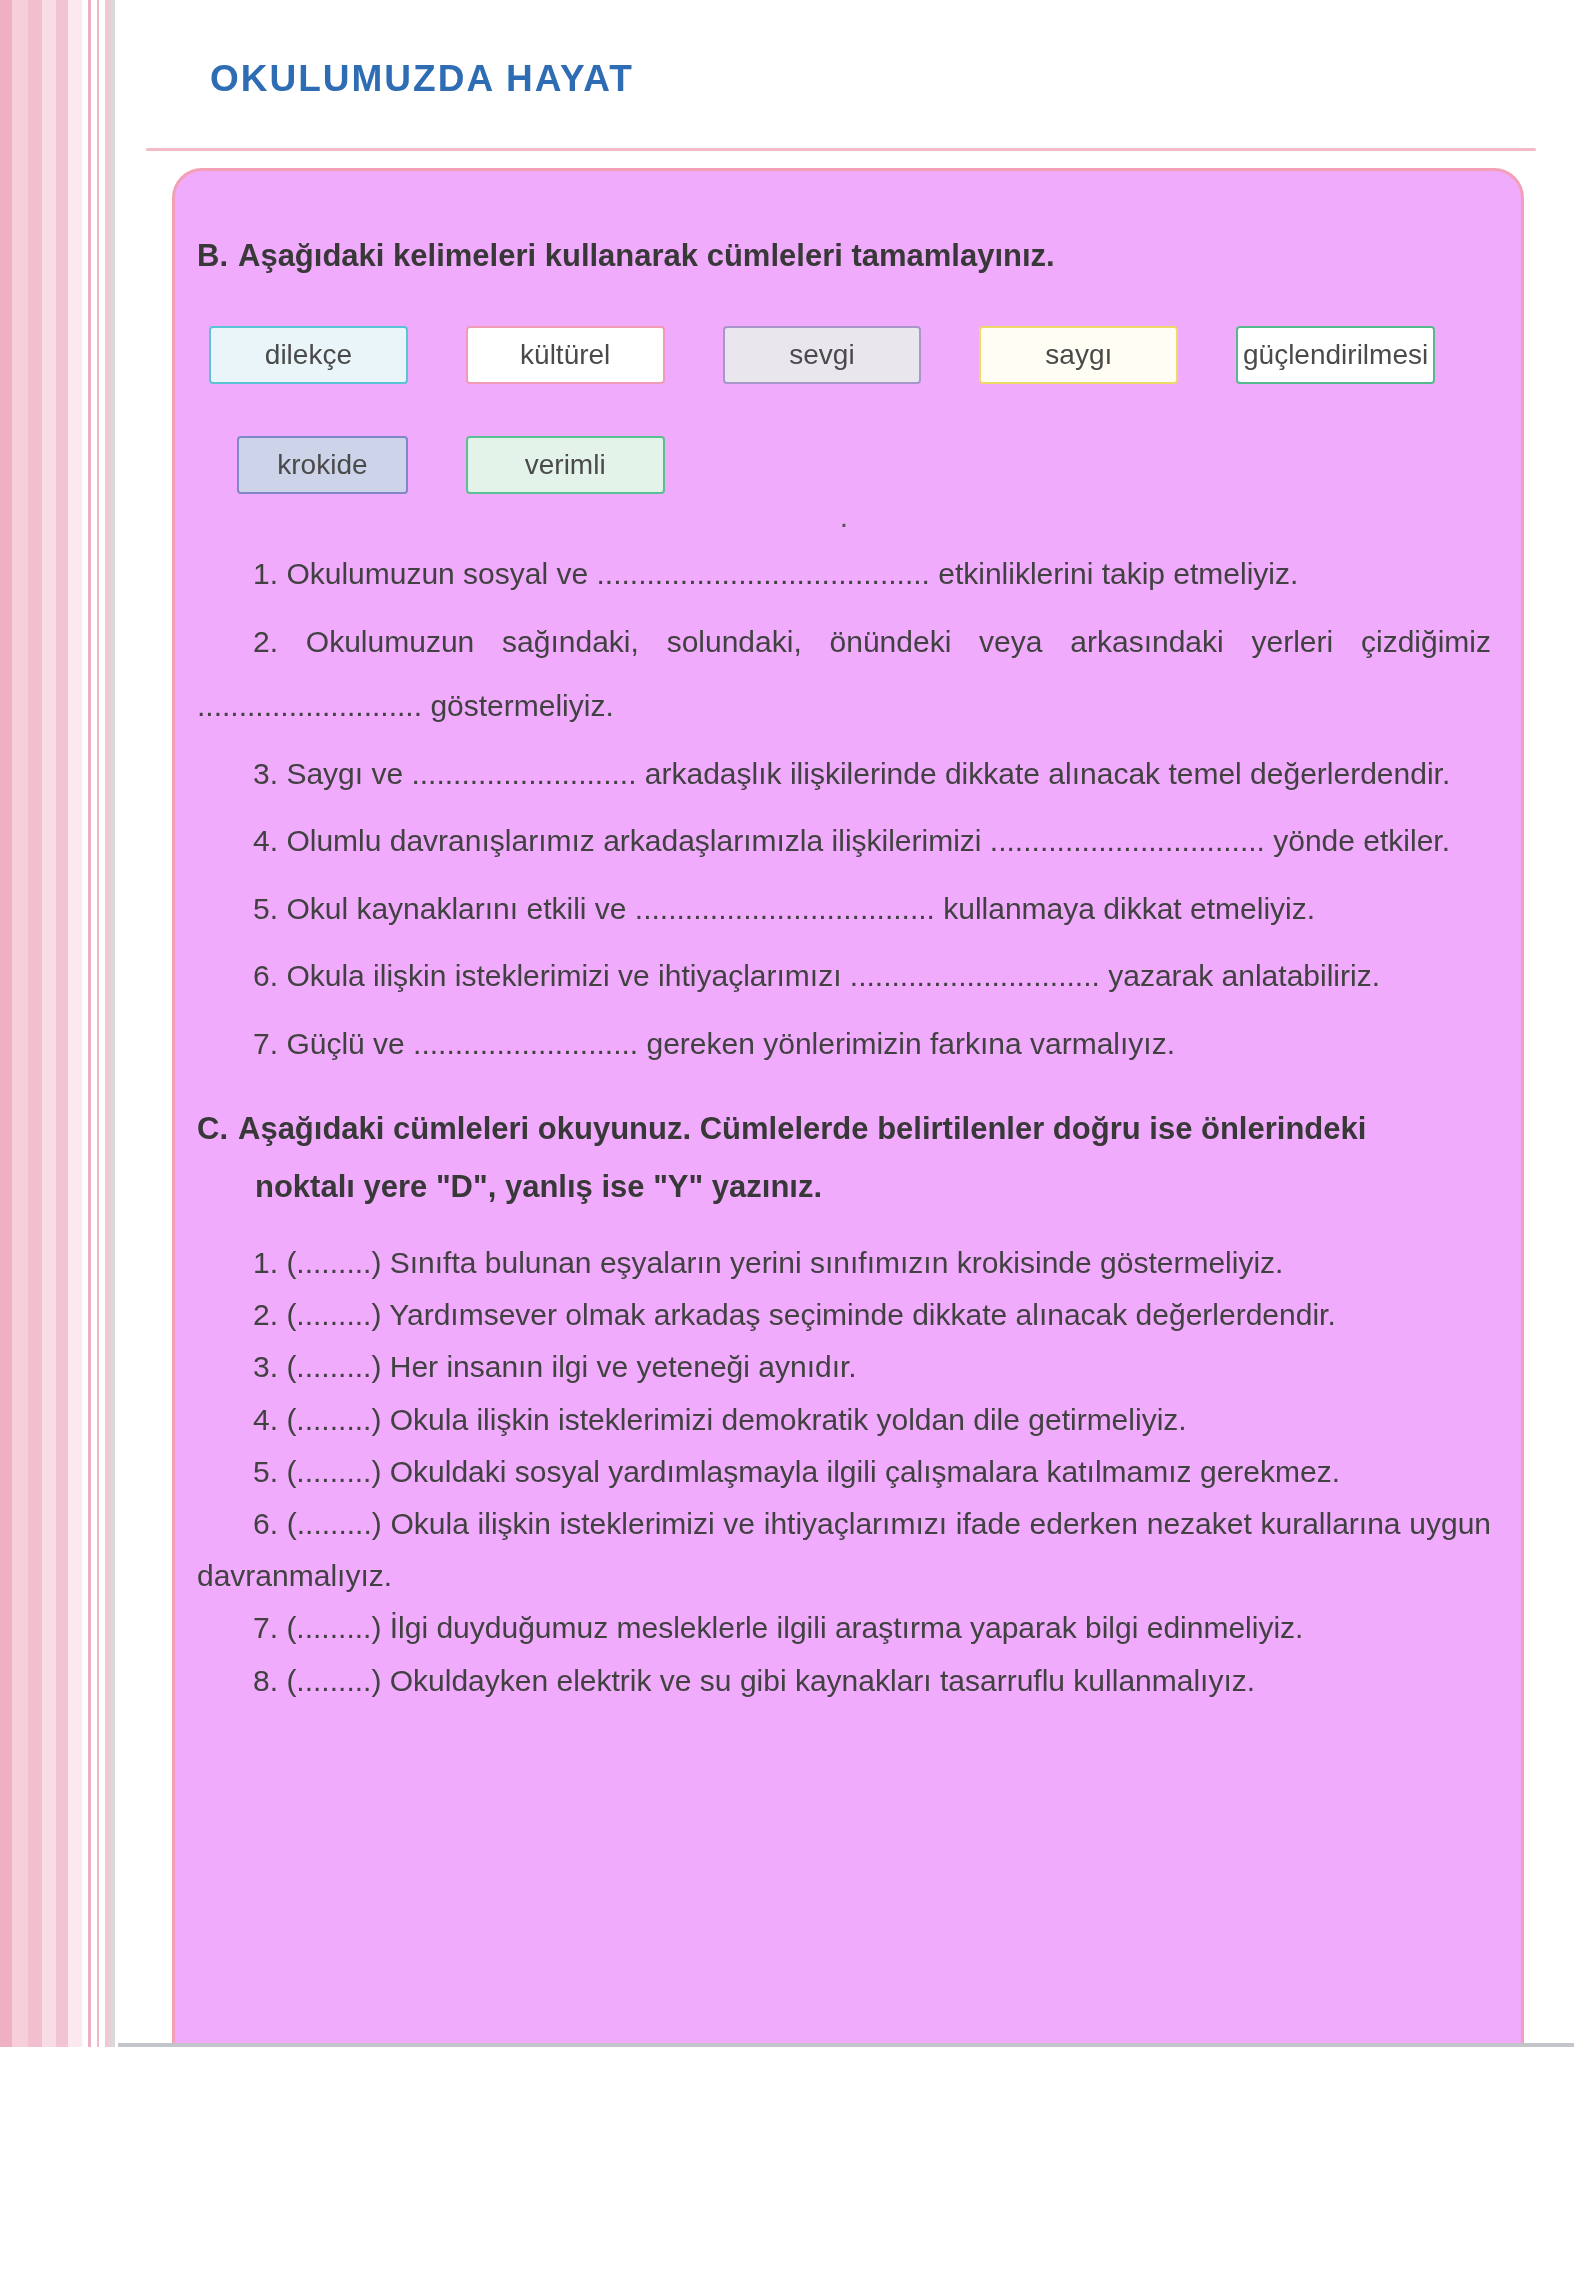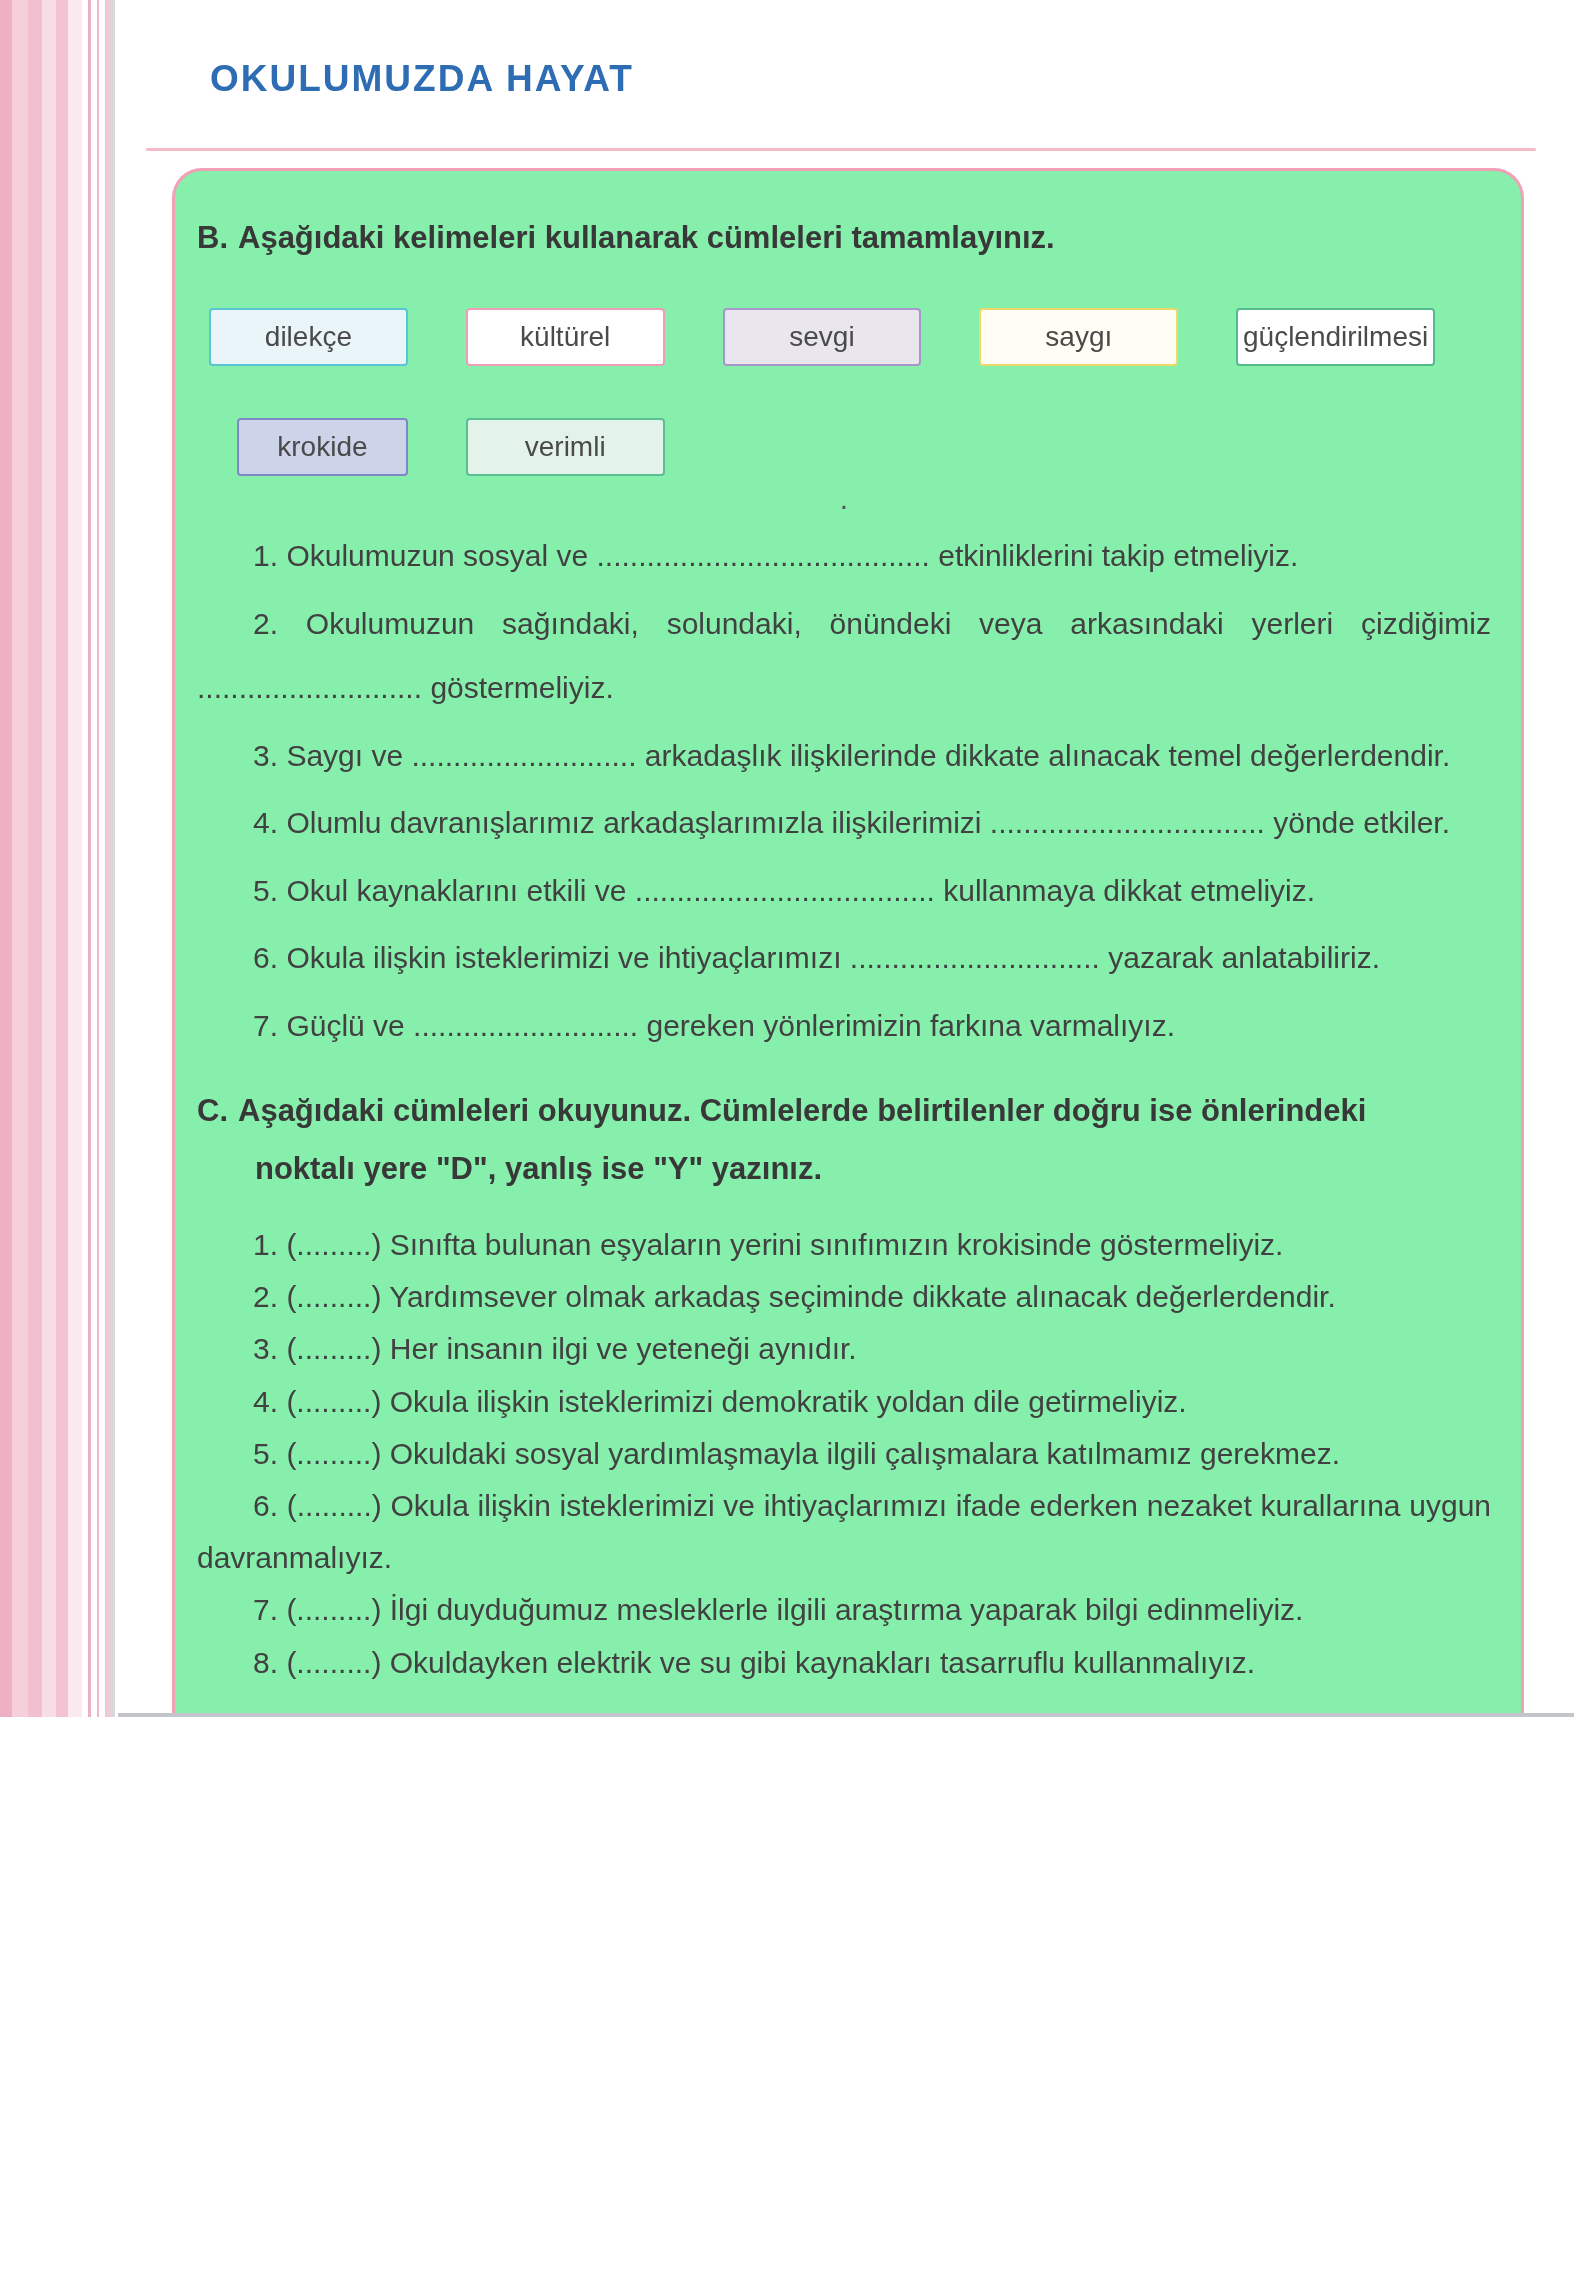--- a/index.html
+++ b/index.html
@@ -2,21 +2,21 @@
 <html><head>
 <meta charset="utf-8">
 <style>
   * { margin: 0; padding: 0; box-sizing: border-box; }
   html, body { background: #ffffff; }
   body { font-family: "Liberation Sans", sans-serif; }
 
   .sheet {
     position: relative;
     width: 1574px;
-    height: 1717px;
+    height: 2047px;
     background: #ffffff;
     overflow: hidden;
   }
 
   
   .binding {
     position: absolute; left: 0; top: 0; width: 118px; height: 100%;
     background: linear-gradient(90deg,
       #eeb0c2 0px, #eeb0c2 12px,
       #f6cfdb 12px, #f6cfdb 28px,
@@ -42,22 +42,22 @@
     color: #2e6db4;
   }
   .header-rule {
     position: absolute; left: 28px; top: 148px; width: 1390px; height: 3px;
     background: #f4bac8; border-radius: 2px;
   }
 
   .exercise-box {
     position: absolute; left: 54px; top: 168px; width: 1352px; height: 1988px;
     border: 3px solid #f2a0b6; border-radius: 30px;
-    padding: 38px 30px 0 22px;
-    background: #86efac;
+    padding: 56px 30px 0 22px;
+    background: #f0abfc;
   }
 
   .section-title {
     font-size: 31px; font-weight: 700; color: #383838;
     line-height: 1.85;
   }
   .section-title .sec-label { margin-right: 10px; }
   .hang { padding-left: 58px; text-indent: -58px; }
 
   .word-grid {

